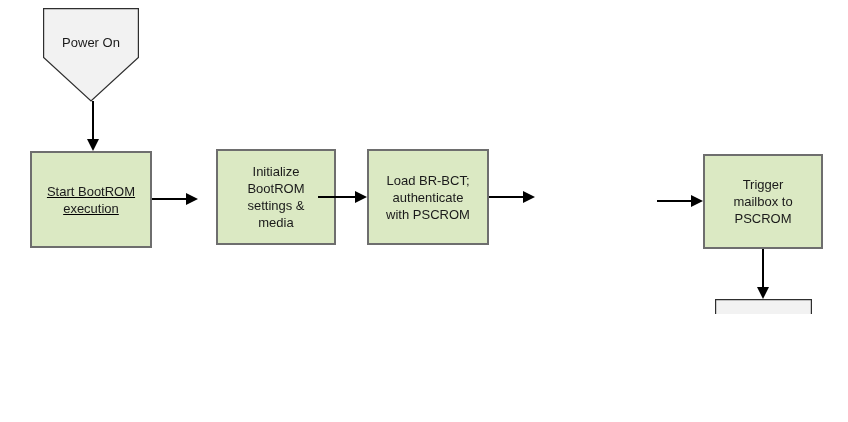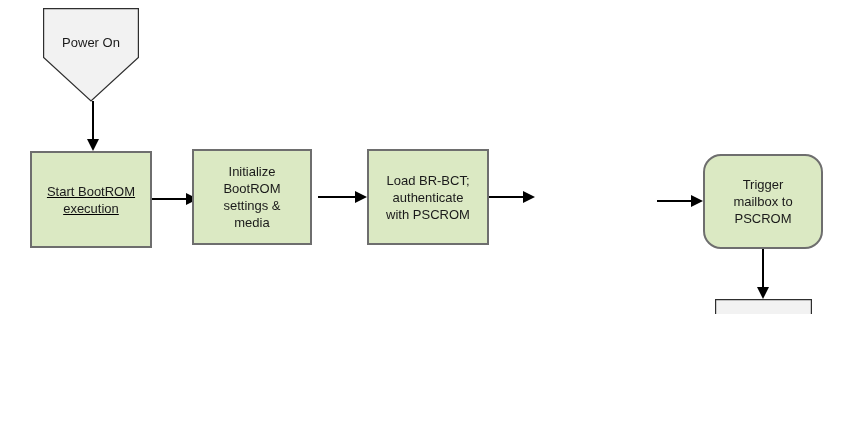--- a/index.html
+++ b/index.html
@@ -89,21 +89,21 @@
   <div class="process" style="left:30px; top:151px; width:122px; height:97px;text-decoration:underline;">
     <span class="node-label">Start BootROM
 execution</span>
   </div>
 
   <div class="arrow-h" style="left:152px; top:193px; width:46px;">
     <div class="line"></div>
       <div class="head"></div>
   </div>
 
-  <div class="process" style="left:192px; top:149px; width:120px; height:96px;">
+  <div class="process" style="left:216px; top:149px; width:120px; height:96px;">
     <span class="node-label">Initialize
 BootROM
 settings &amp;
 media</span>
   </div>
 
   <div class="arrow-h" style="left:318px; top:191px; width:49px;">
     <div class="line"></div>
       <div class="head"></div>
   </div>
@@ -118,21 +118,21 @@
     <div class="line"></div>
       <div class="head"></div>
   </div>
 
 
   <div class="arrow-h" style="left:657px; top:195px; width:46px;">
     <div class="line"></div>
       <div class="head"></div>
   </div>
 
-  <div class="process" style="left:703px; top:154px; width:120px; height:95px;border-radius:18px;">
+  <div class="process" style="left:703px; top:154px; width:120px; height:95px;">
     <span class="node-label">Trigger
 mailbox to
 PSCROM</span>
   </div>
 
   <div class="arrow-v" style="left:757px; top:249px; height:50px;">
     <div class="line"></div>
       <div class="head"></div>
   </div>
 

